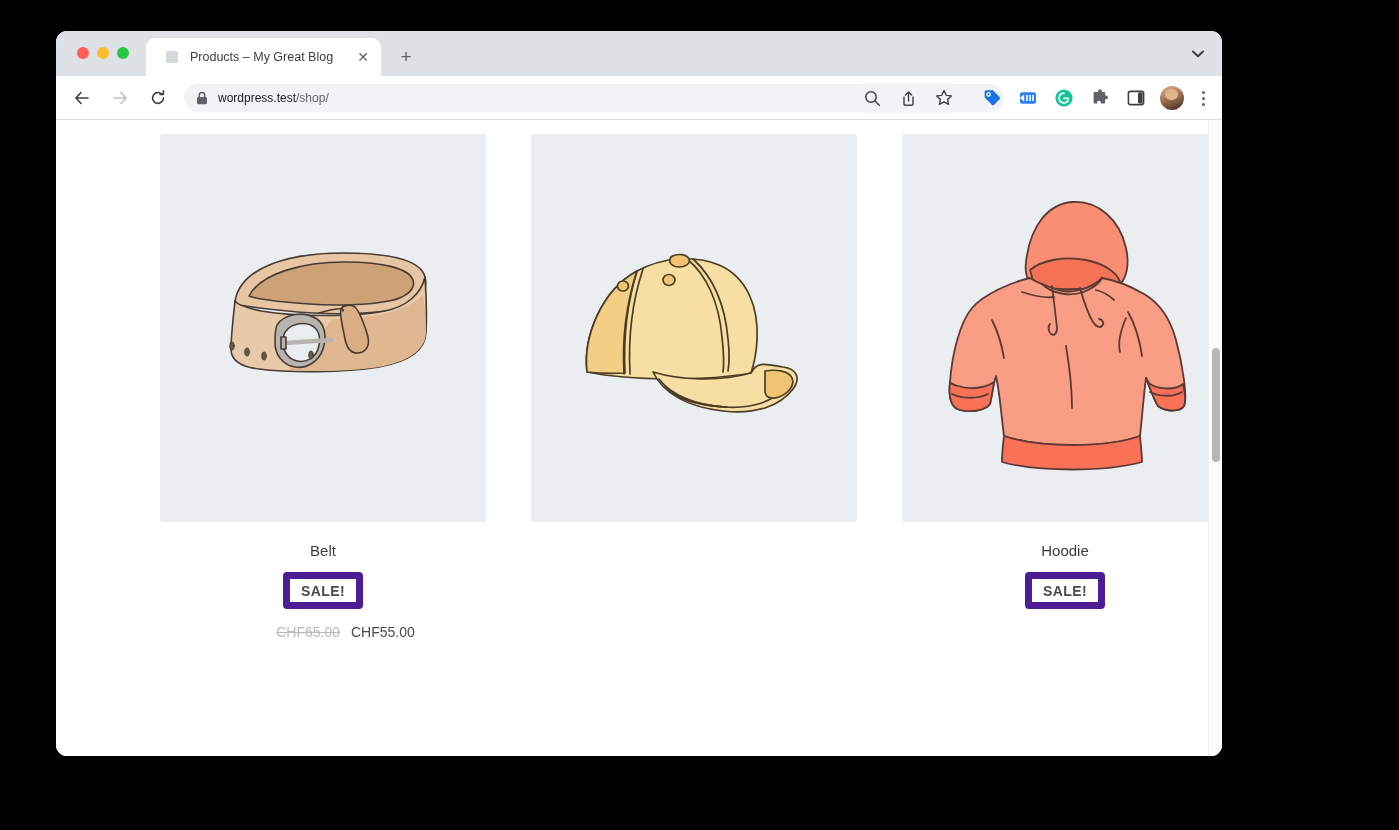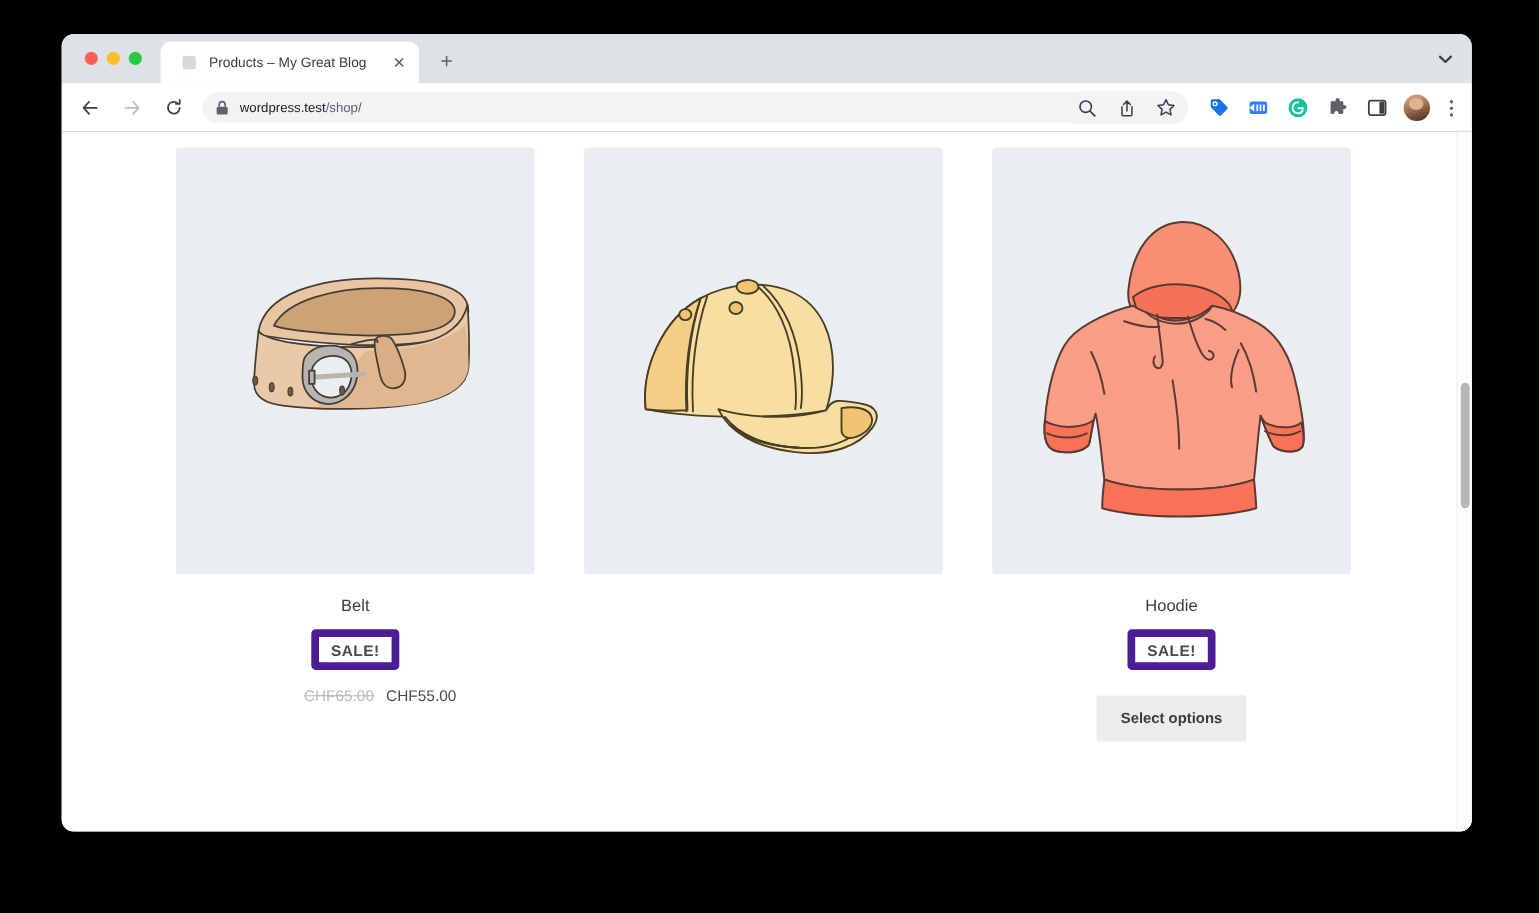--- a/index.html
+++ b/index.html
@@ -8,21 +8,21 @@
     width: 1399px; height: 830px;
     background: #000000;
     font-family: "Liberation Sans", sans-serif;
     overflow: hidden;
   }
 
   
   #browser-window {
     position: absolute;
     left: 56px; top: 31px;
-    width: 1282px; height: 725px;
+    width: 1166px; height: 725px;
     background: #ffffff;
     border-radius: 11px;
     overflow: hidden;
     box-shadow: 0 8px 28px rgba(0,0,0,0.45);
   }
 
   
   #tab-strip {
     position: relative;
     height: 45px;
@@ -519,21 +519,20 @@
                 <path d="M62 134 C68 146 72 160 74 172"></path>
                 <path d="M198 126 C206 140 210 156 212 170"></path>
                 <path d="M196 132 C190 146 188 158 190 166"></path>
 
                 <path d="M136 160 C140 184 142 206 142 222"></path>
               </g>
             </svg>
           </div>
           <div class="product-title">Hoodie</div>
           <div class="sale-badge">SALE!</div>
-          <button class="product-button">Select options</button>
         </div>
 
       </div>
 
 
     </div>
 
     <div id="page-scrollbar">
       <div id="page-scrollbar-thumb"></div>
     </div>

